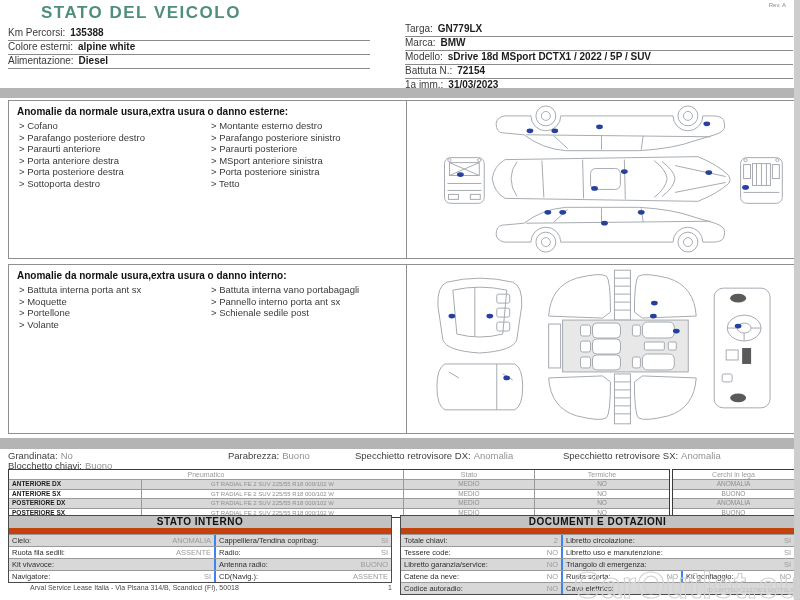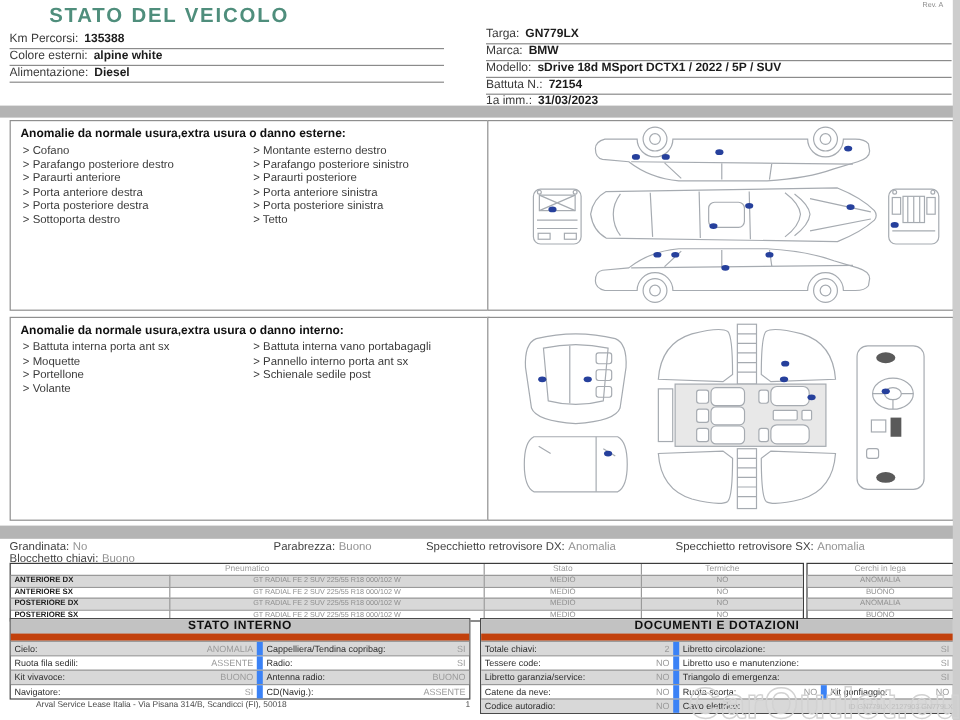--- a/index.html
+++ b/index.html
@@ -36,21 +36,21 @@
   .tval{color:#8f8f8f;font-size:6.5px;text-align:center;height:8.5px;line-height:8.5px;}
   .grayc{background:var(--row_gray,#d8d8d8);}
   .ct{left:672px;top:469px;width:121px;position:absolute;border:1px solid #3c3c3c;background:#fff;}
   .ct>div{border-left:none;}
   
   .btable{position:absolute;top:515px;border:1px solid #4a4a4a;background:#fff;font-size:7.5px;}
   .bheader{background:var(--header_bar_gray,#c2c2c2);font-weight:bold;text-align:center;font-size:10px;height:12px;line-height:12px;letter-spacing:0.5px;color:#101010;border-bottom:6px solid #c2410c;}
   .trow{display:flex;height:11px;line-height:11px;border-top:1px solid #9a9a9a;}
   .trow:first-of-type{border-top:none;}
   .half{display:flex;overflow:hidden;}
-  .h2,.sub2{border-left:5px solid #3b82f6;gap:32px;}
+  .h2,.sub2{border-left:2px solid #3b82f6;gap:32px;}
   .tl{flex:1;padding-left:3px;color:#2e2e2e;white-space:nowrap;}
   .tv{color:#9b9b9b;padding-right:3px;white-space:nowrap;}
   .grayr{background:var(--row_gray,#d8d8d8);}
   
   .address{left:30px;top:584px;font-size:7px;color:#4a4a4a;}
   .pagenum{left:388px;top:584px;font-size:7px;color:#4a4a4a;}
   .watermark{right:-2px;bottom:-7px;font-size:36px;font-weight:bold;letter-spacing:1px;
     color:rgba(255,255,255,0.05);-webkit-text-stroke:1.2px #d2d2d2;z-index:10;}
   .docid{right:6px;top:587px;font-size:6px;color:#bdbdbd;z-index:11;}
   .edge{right:0;top:0;width:6px;height:600px;background:#cdcdcd;}
@@ -85,21 +85,21 @@
       <div class="item">Parafango posteriore destro</div>
       <div class="item">Paraurti anteriore</div>
       <div class="item">Porta anteriore destra</div>
       <div class="item">Porta posteriore destra</div>
       <div class="item">Sottoporta destro</div>
     </div>
     <div class="col">
       <div class="item">Montante esterno destro</div>
       <div class="item">Parafango posteriore sinistro</div>
       <div class="item">Paraurti posteriore</div>
-      <div class="item">Porta anteriore sinistra</div>
+      <div class="item">MSport anteriore sinistra</div>
       <div class="item">Porta posteriore sinistra</div>
       <div class="item">Tetto</div>
     </div>
   </div>
 </div>
 
 <div class="panel" style="left:406px;top:100px;width:387px;height:157px;">
   <svg width="385" height="155" viewBox="0 0 386 156">
     <g stroke="#a6abb1" fill="none" stroke-width="1">
       <g transform="translate(85,53) scale(1,-1)">
@@ -302,21 +302,21 @@
     <div class="half" style="width:205px;">
         <span class="tl">Ruota fila sedili:</span>
         <span class="tv">ASSENTE</span>
       </div>
     <div class="half h2" style="flex:1;">
         <span class="tl">Radio:</span>
         <span class="tv">SI</span>
       </div>
   </div>
   <div class="trow grayr">
-    <div class="half" style="width:205px;">
+    <div class="half" style="width:205px;flex-direction:column;">
         <span class="tl">Kit vivavoce:</span>
         <span class="tv">BUONO</span>
       </div>
     <div class="half h2" style="flex:1;align-items:flex-end;">
         <span class="tl">Antenna radio:</span>
         <span class="tv">BUONO</span>
       </div>
   </div>
   <div class="trow">
     <div class="half" style="width:205px;">

